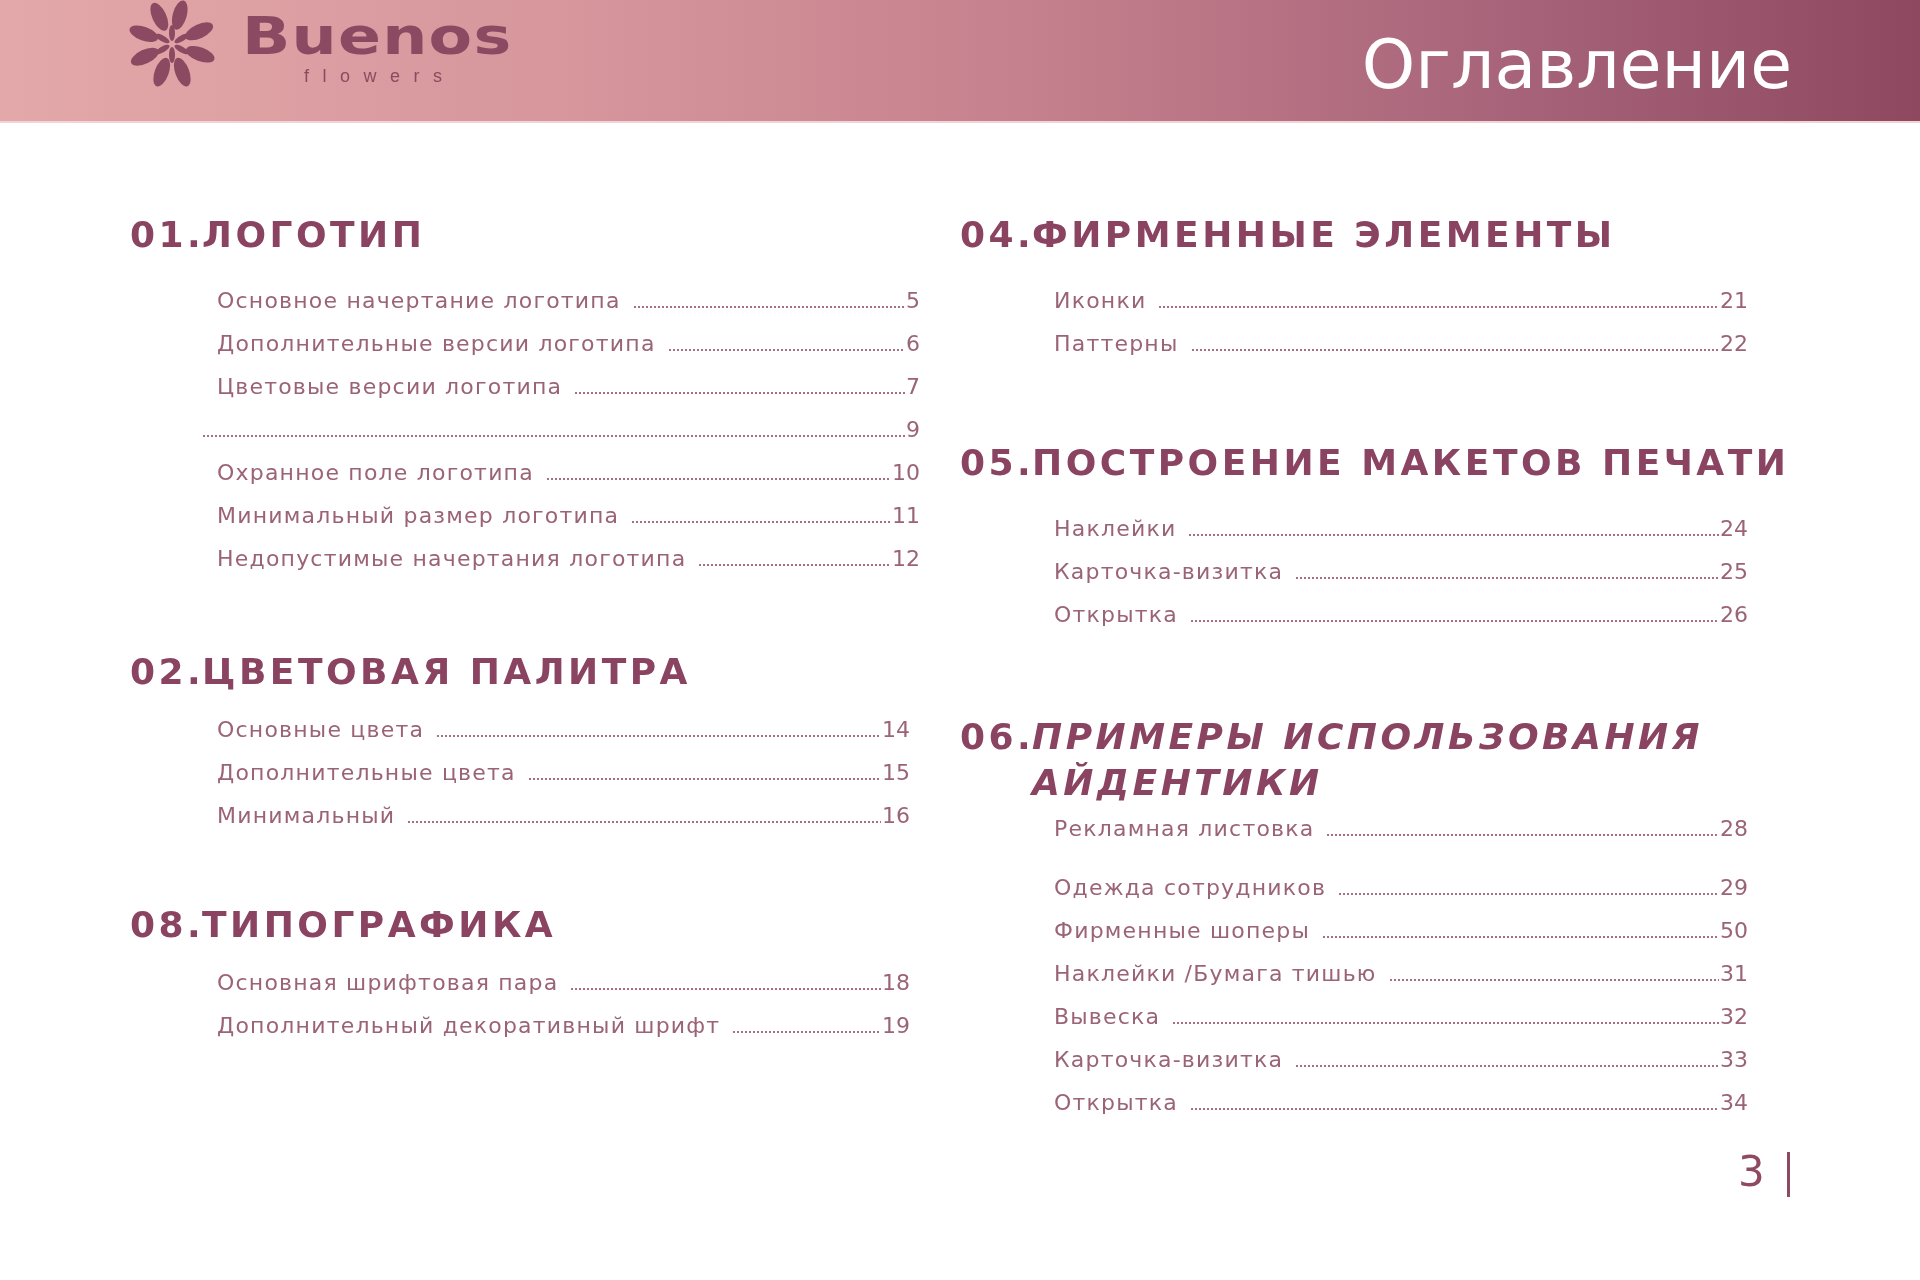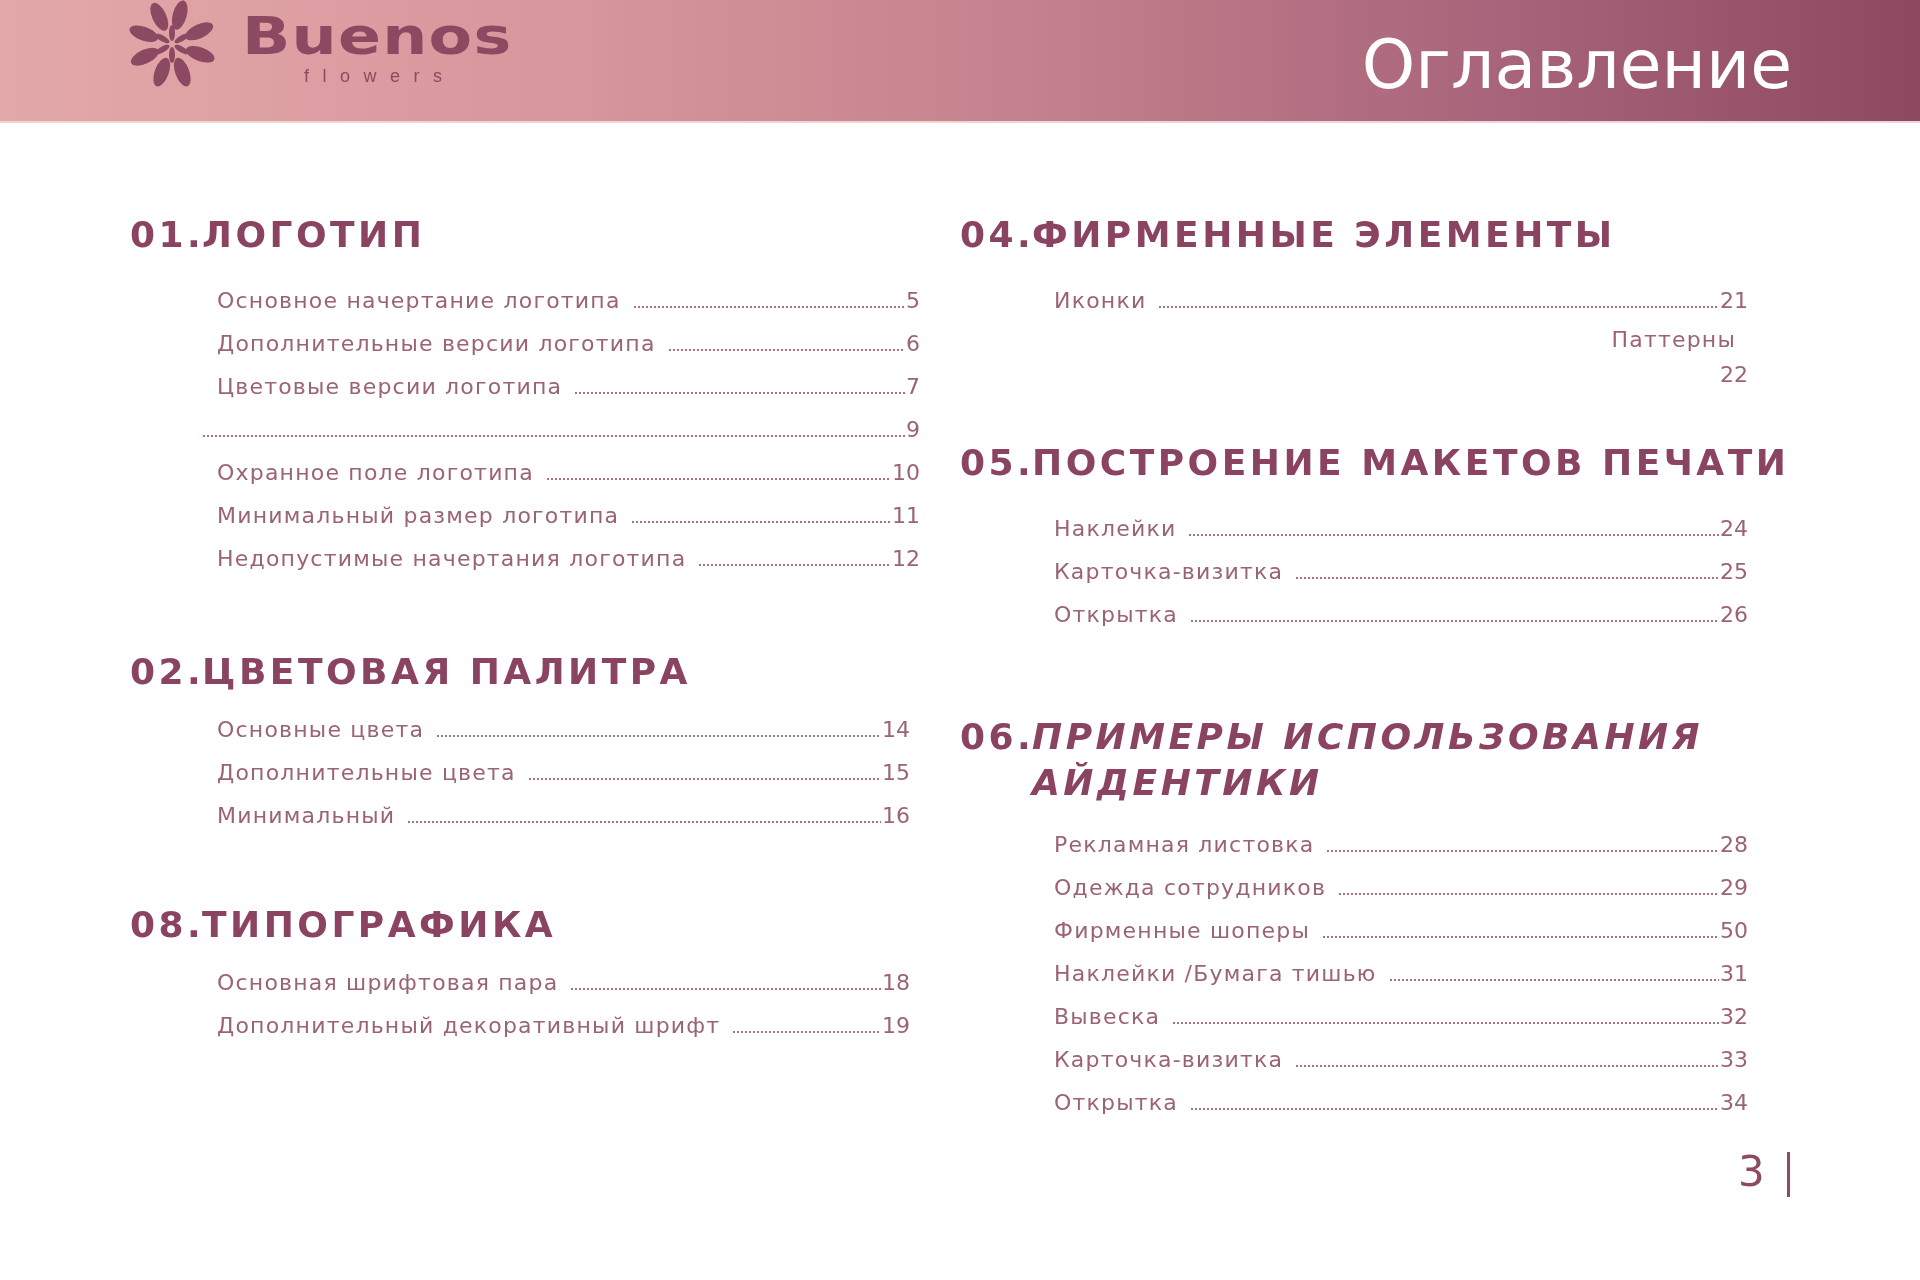--- a/index.html
+++ b/index.html
@@ -183,21 +183,21 @@
   <div class="section-heading">
     <span class="num">04.</span>
     <span class="title">ФИРМЕННЫЕ ЭЛЕМЕНТЫ</span>
   </div>
   <div class="items" style="margin-left: 79px; width: 709px; top: 0px;">
     <div class="toc-item" style="top:25px;">
         <span class="label">Иконки</span>
         <span class="leader"></span>
         <span class="page">21</span>
       </div>
-    <div class="toc-item" style="top:68px;flex-direction:column;">
+    <div class="toc-item" style="top:68px;">
         <span class="label">Паттерны</span>
         <span class="leader"></span>
         <span class="page">22</span>
       </div>
   </div>
 </div>
 
 <div class="section" style="left:960px; top:440px; width:788px;">
   <div class="section-heading">
     <span class="num">05.</span>
@@ -221,21 +221,21 @@
       </div>
   </div>
 </div>
 
 <div class="section" style="left:960px; top:714px; width:788px;">
   <div class="section-heading two-line">
     <span class="num">06.</span>
     <span class="title">ПРИМЕРЫ ИСПОЛЬЗОВАНИЯ АЙДЕНТИКИ</span>
   </div>
   <div class="items" style="margin-left: 79px; width: 709px; top: 0px;">
-    <div class="toc-item" style="top:21px;">
+    <div class="toc-item" style="top:5px;">
         <span class="label">Рекламная листовка</span>
         <span class="leader"></span>
         <span class="page">28</span>
       </div>
     <div class="toc-item" style="top:64px;">
         <span class="label">Одежда сотрудников</span>
         <span class="leader"></span>
         <span class="page">29</span>
       </div>
     <div class="toc-item" style="top:107px;">

